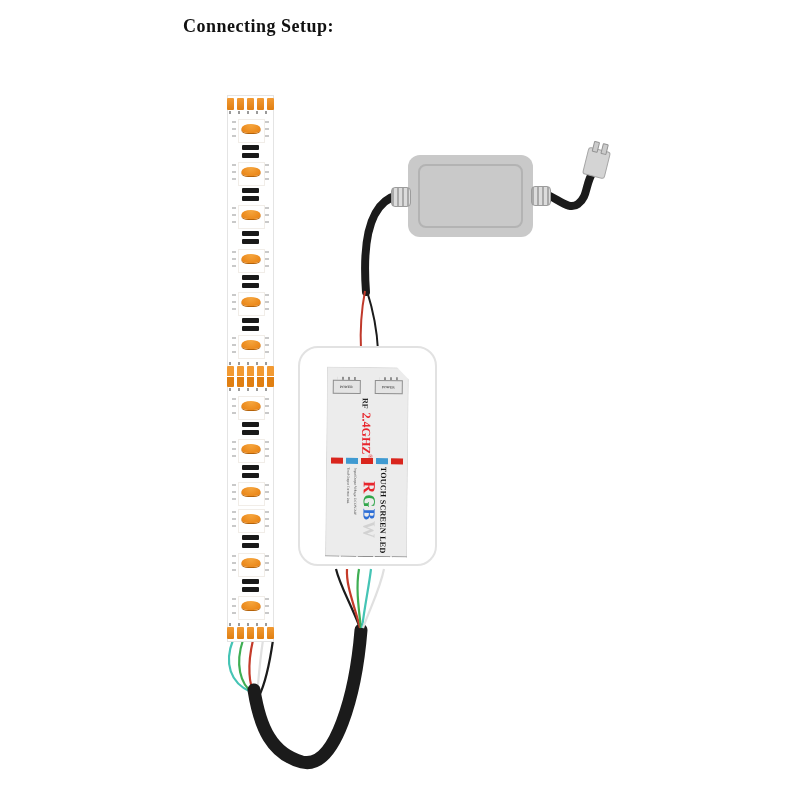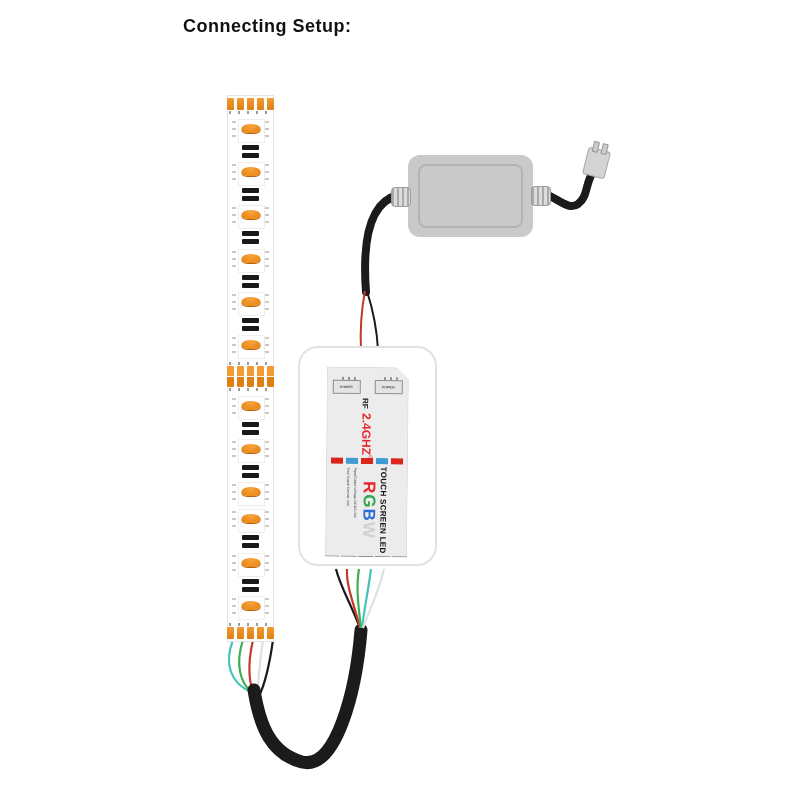--- a/index.html
+++ b/index.html
@@ -1,17 +1,17 @@
 <!DOCTYPE html>
 <html><head>
 <meta charset="utf-8">
 <style>
   html,body{margin:0;padding:0;background:#fff;}
   .canvas{position:relative;width:800px;height:800px;background:#fff;overflow:hidden;
-          font-family:Liberation Sans, sans-serif;}
+          font-family:Liberation Serif, serif;}
   .title{position:absolute;left:183px;top:16px;font-size:18px;font-weight:700;color:#111;
          letter-spacing:.5px;}
   svg.wires{position:absolute;left:0;top:0;z-index:1;}
   
   .strip{position:absolute;left:227px;top:95px;width:47px;height:547px;background:#fff;
          border:1px solid #e4e4e4;z-index:2;display:flex;flex-direction:column;
          align-items:center;justify-content:space-between;padding:2px 0;box-sizing:border-box;}
   .s-pads_top,.s-pads_bottom,.s-joint{display:flex;flex-direction:column;align-items:center;}
   .pad-row{display:flex;gap:3px;}
   .pinmarks{width:43px;height:3px;margin:1px 0;

